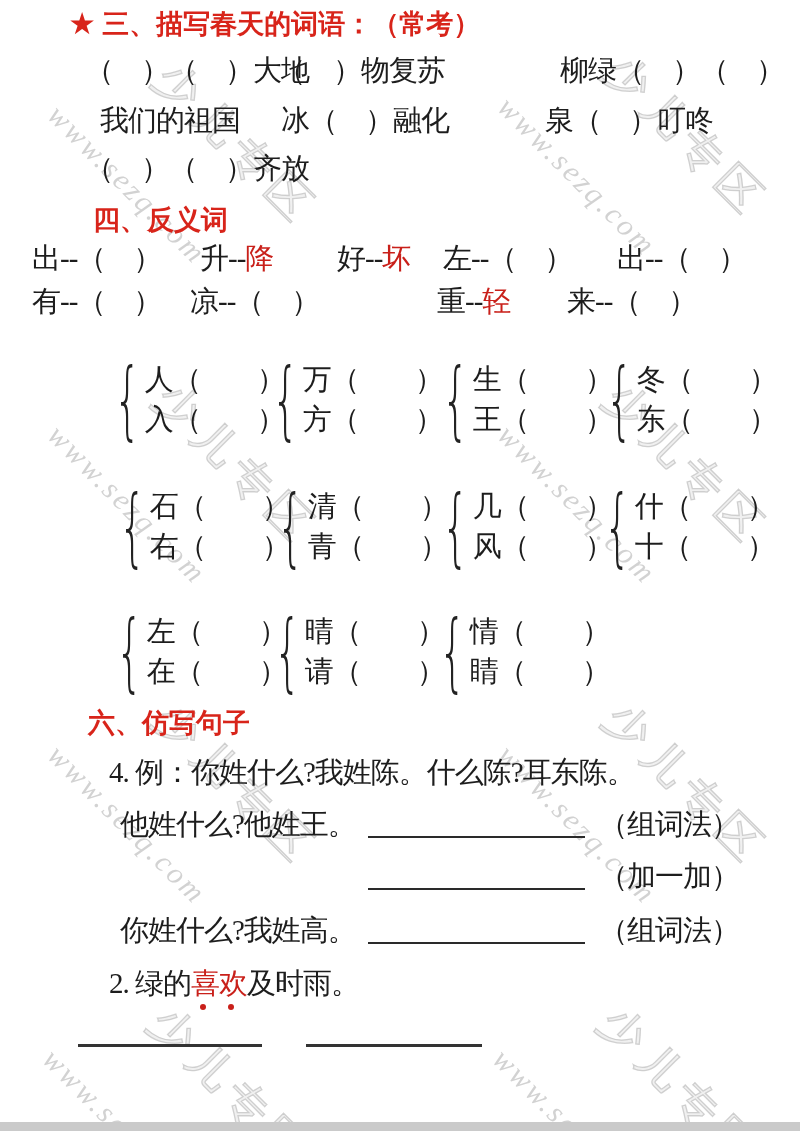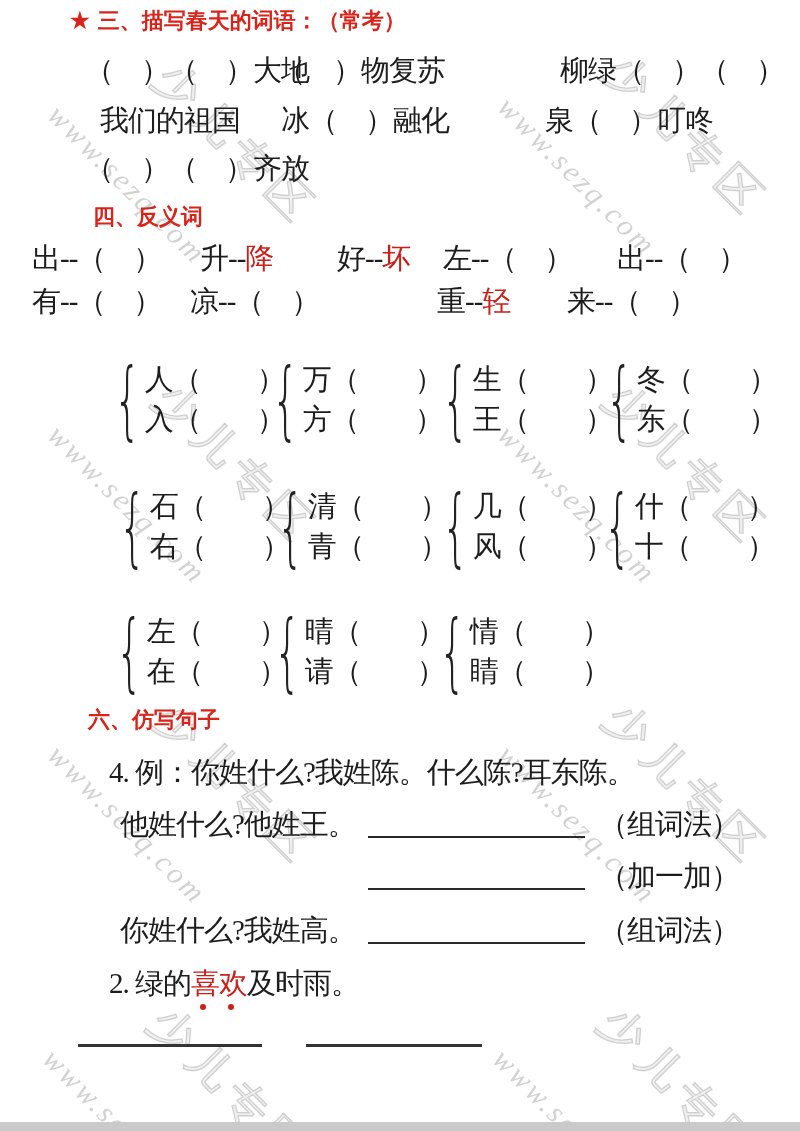--- a/index.html
+++ b/index.html
@@ -8,21 +8,21 @@
   
   .wm{position:absolute;width:0;height:0;pointer-events:none;z-index:0;}
   .wm-url{position:absolute;left:0;top:0;transform:rotate(45deg);transform-origin:0 0;
           font-size:30px;font-style:italic;letter-spacing:3px;white-space:nowrap;
           color:rgba(155,155,155,0.45);}
   .wm-zone{position:absolute;left:118px;top:-48px;transform:rotate(45deg);transform-origin:0 0;
            font-size:44px;letter-spacing:8px;white-space:nowrap;
            color:rgba(200,200,200,0.28);-webkit-text-stroke:1.3px rgba(175,175,175,0.55);}
   
   .t{position:absolute;font-size:29px;letter-spacing:-1px;white-space:nowrap;z-index:2;line-height:36px;}
-  .title{position:absolute;font-size:22px;font-weight:bold;color:#d8241a;white-space:nowrap;z-index:2;}
+  .title{position:absolute;font-size:27px;font-weight:bold;color:#d8241a;white-space:nowrap;z-index:2;}
   .red{color:#c9201a;}
   .star{margin-right:8px;}
   .group{position:absolute;display:flex;align-items:center;z-index:2;}
   .brace{font-size:86px;font-weight:100;transform:scaleX(0.5);margin-right:-10px;
          font-family:"DejaVu Sans",sans-serif;color:#222;line-height:86px;}
   .glines div{font-size:29px;letter-spacing:-1px;line-height:40px;white-space:nowrap;}
   .uline{position:absolute;border-bottom:2px solid #2a2a2a;z-index:2;}
   .ansline{position:absolute;border-bottom:3px solid #333;z-index:2;}
   .emph{position:relative;display:inline-block;}
   .emph::before,.emph::after{content:"";position:absolute;width:6px;height:6px;border-radius:50%;

